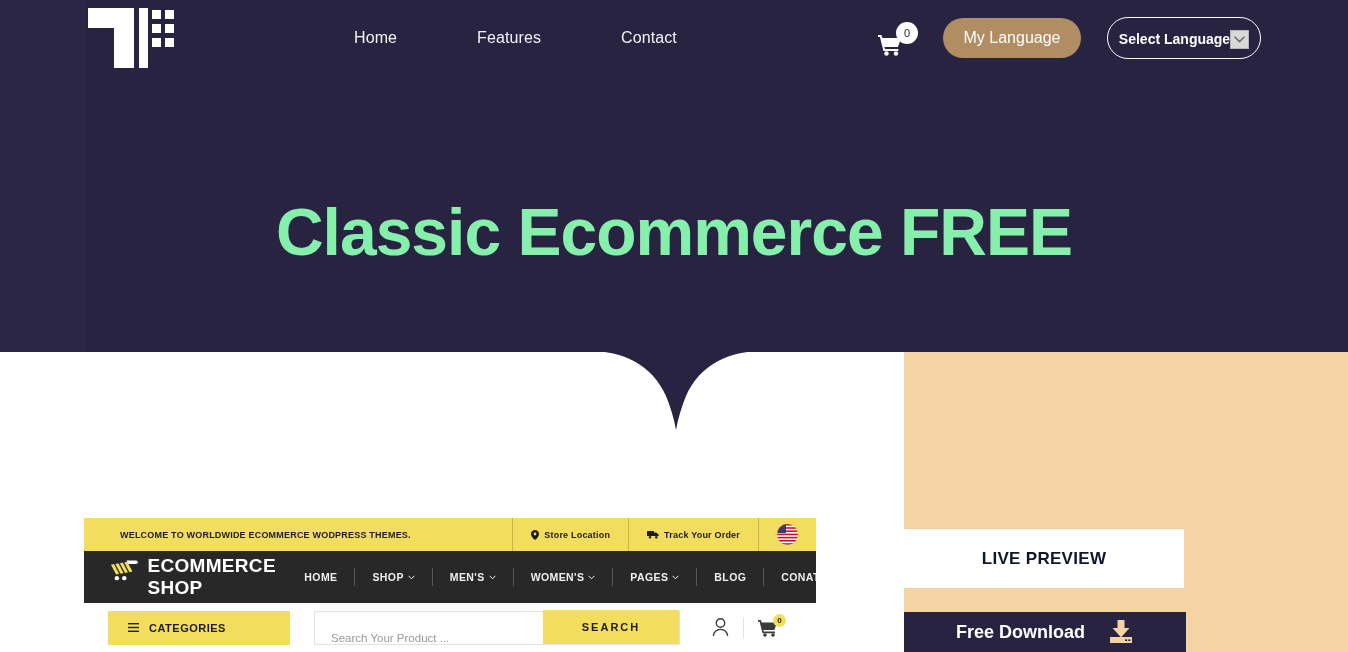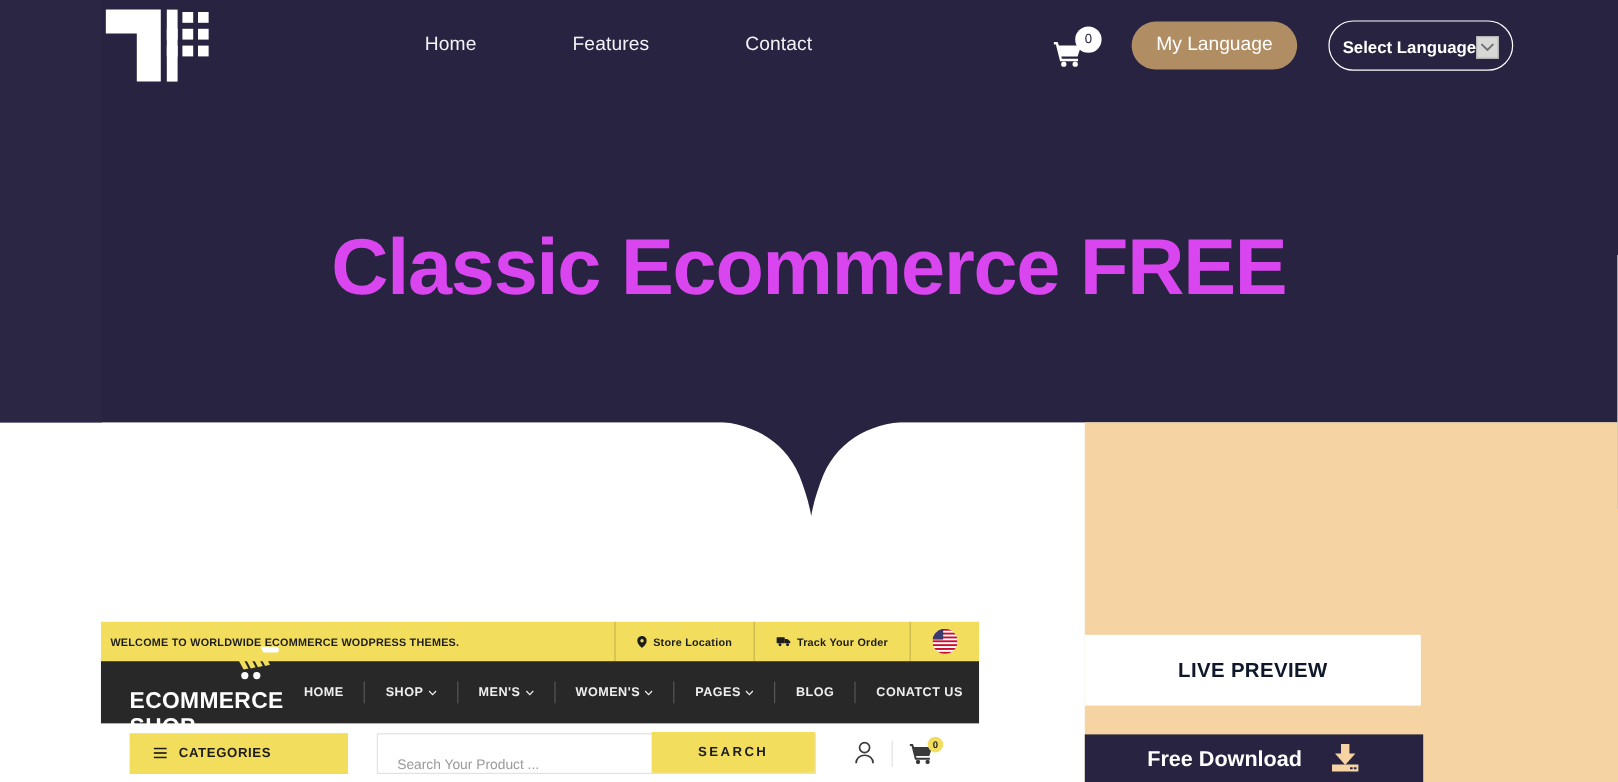--- a/index.html
+++ b/index.html
@@ -74,63 +74,63 @@
   }
   .lang-btn .lang-caret {
     width:19px; height:19px; background:#d8d8d8;
     border:1px solid #b5b5b5;
     display:flex; align-items:center; justify-content:center;
     margin-top:3px; margin-left:0px; flex:0 0 auto;
   }
   .lang-btn .lang-caret svg { display:block; }
 
   .hero-title {
-    position:absolute; left:0; top:184px; width:1348px;
-    text-align:center; color:#d946ef;
+    position:absolute; left:0; top:194px; width:1348px;
+    text-align:center; color:#86efac;
     font-size:66px; font-weight:bold; letter-spacing:-1px;
   }
 
   
   .drip {
     position:absolute; left:590px; top:350px; width:172px; height:82px;
     pointer-events:none;
   }
 
   
   .shot {
     position:absolute; left:84px; top:518px; width:732px; height:134px;
     background:#ffffff; overflow:hidden;
   }
   .shot-topbar {
     height:33px; background:#f2dd5d;
     display:flex; align-items:center;
     font-size:9px; font-weight:bold; color:#1d1d1d;
     letter-spacing:.2px;
   }
-  .shot-welcome { padding-left:8px; font-stretch:condensed; white-space:nowrap; }
+  .shot-welcome { padding-left:36px; font-stretch:condensed; white-space:nowrap; }
   .shot-topbar-right {
     margin-left:auto; display:flex; align-items:center; height:33px;
   }
   .shot-topbar-right .cell {
     display:flex; align-items:center; gap:5px;
     padding:0 18px; height:33px;
     border-left:1px solid rgba(0,0,0,.18);
     white-space:nowrap;
   }
   .shot-topbar-right .cell svg { display:block; }
   .flag {
     width:21px; height:21px; border-radius:50%;
     overflow:hidden; position:relative; flex:0 0 auto;
   }
 
   .shot-nav {
     height:52px; background:#282828;
     display:flex; align-items:center;
   }
-  .brandmark { margin-left:24px; display:flex; align-items:flex-end; gap:7px;flex-direction:column; }
+  .brandmark { margin-left:24px; display:flex; align-items:flex-start; gap:7px; }
   .brandmark svg { display:block; }
   .brandmark .btext {
     color:#ffffff; font-size:19px; font-weight:bold; letter-spacing:.3px;
   }
   .shot-menu {
     margin-left:auto; display:flex; align-items:center;
     padding-right:18px; height:52px;
   }
   .shot-menu .mi {
     color:#efefef; font-size:10.5px; font-weight:bold;

